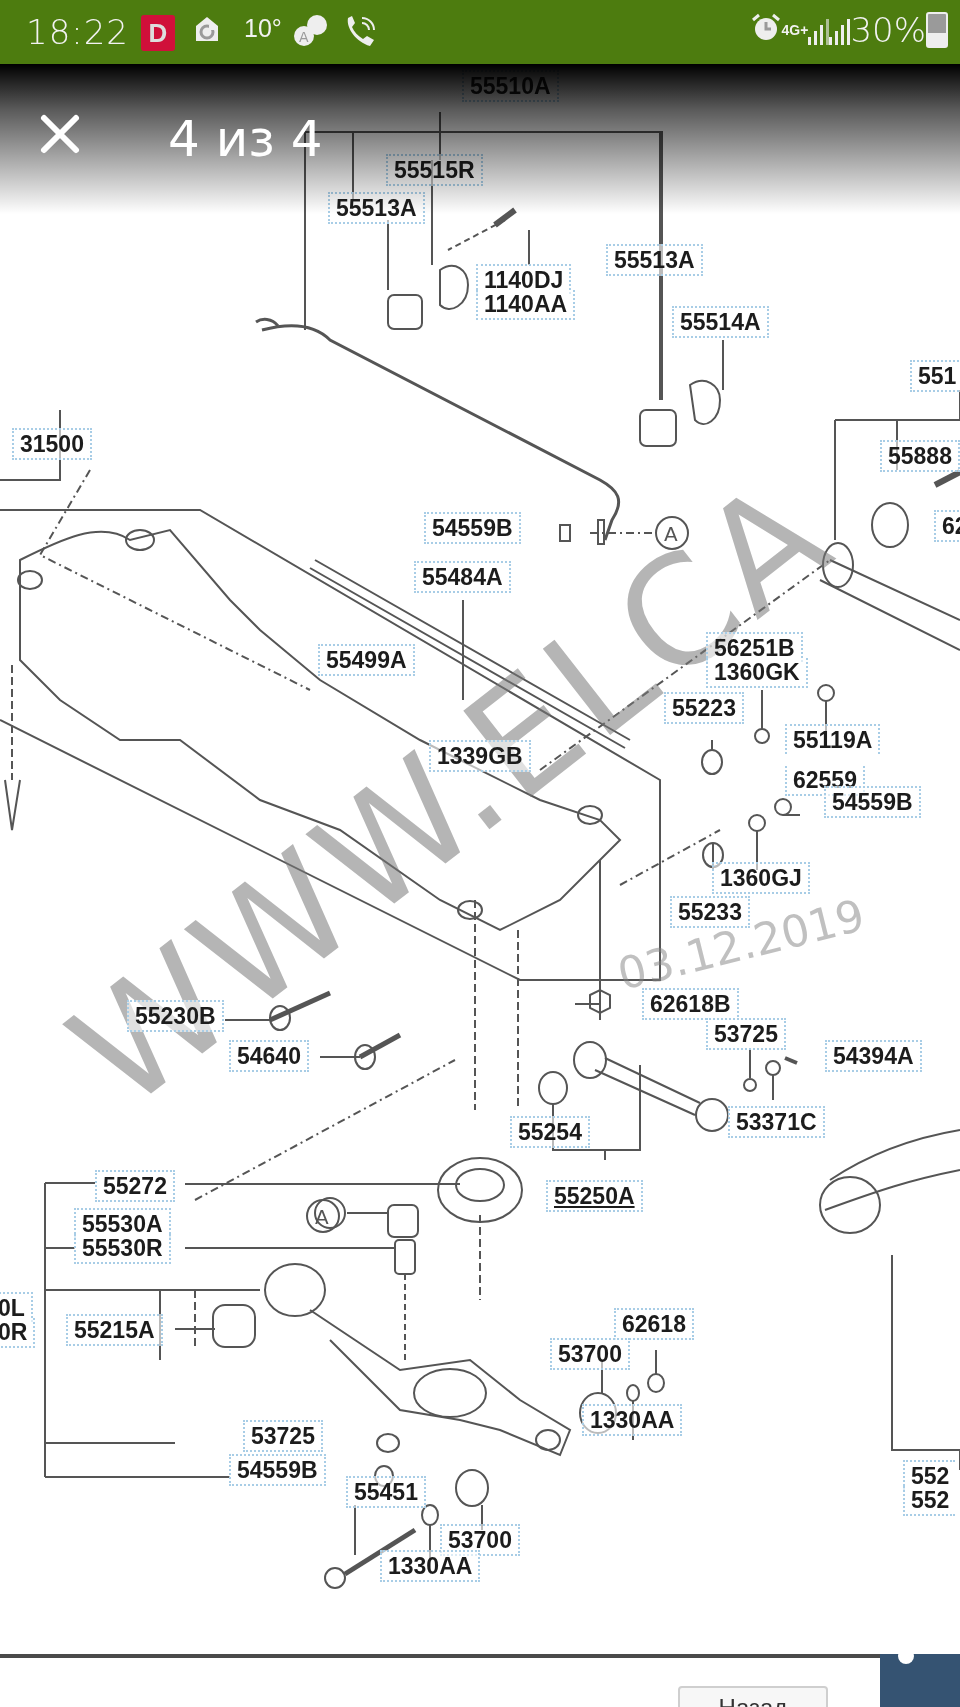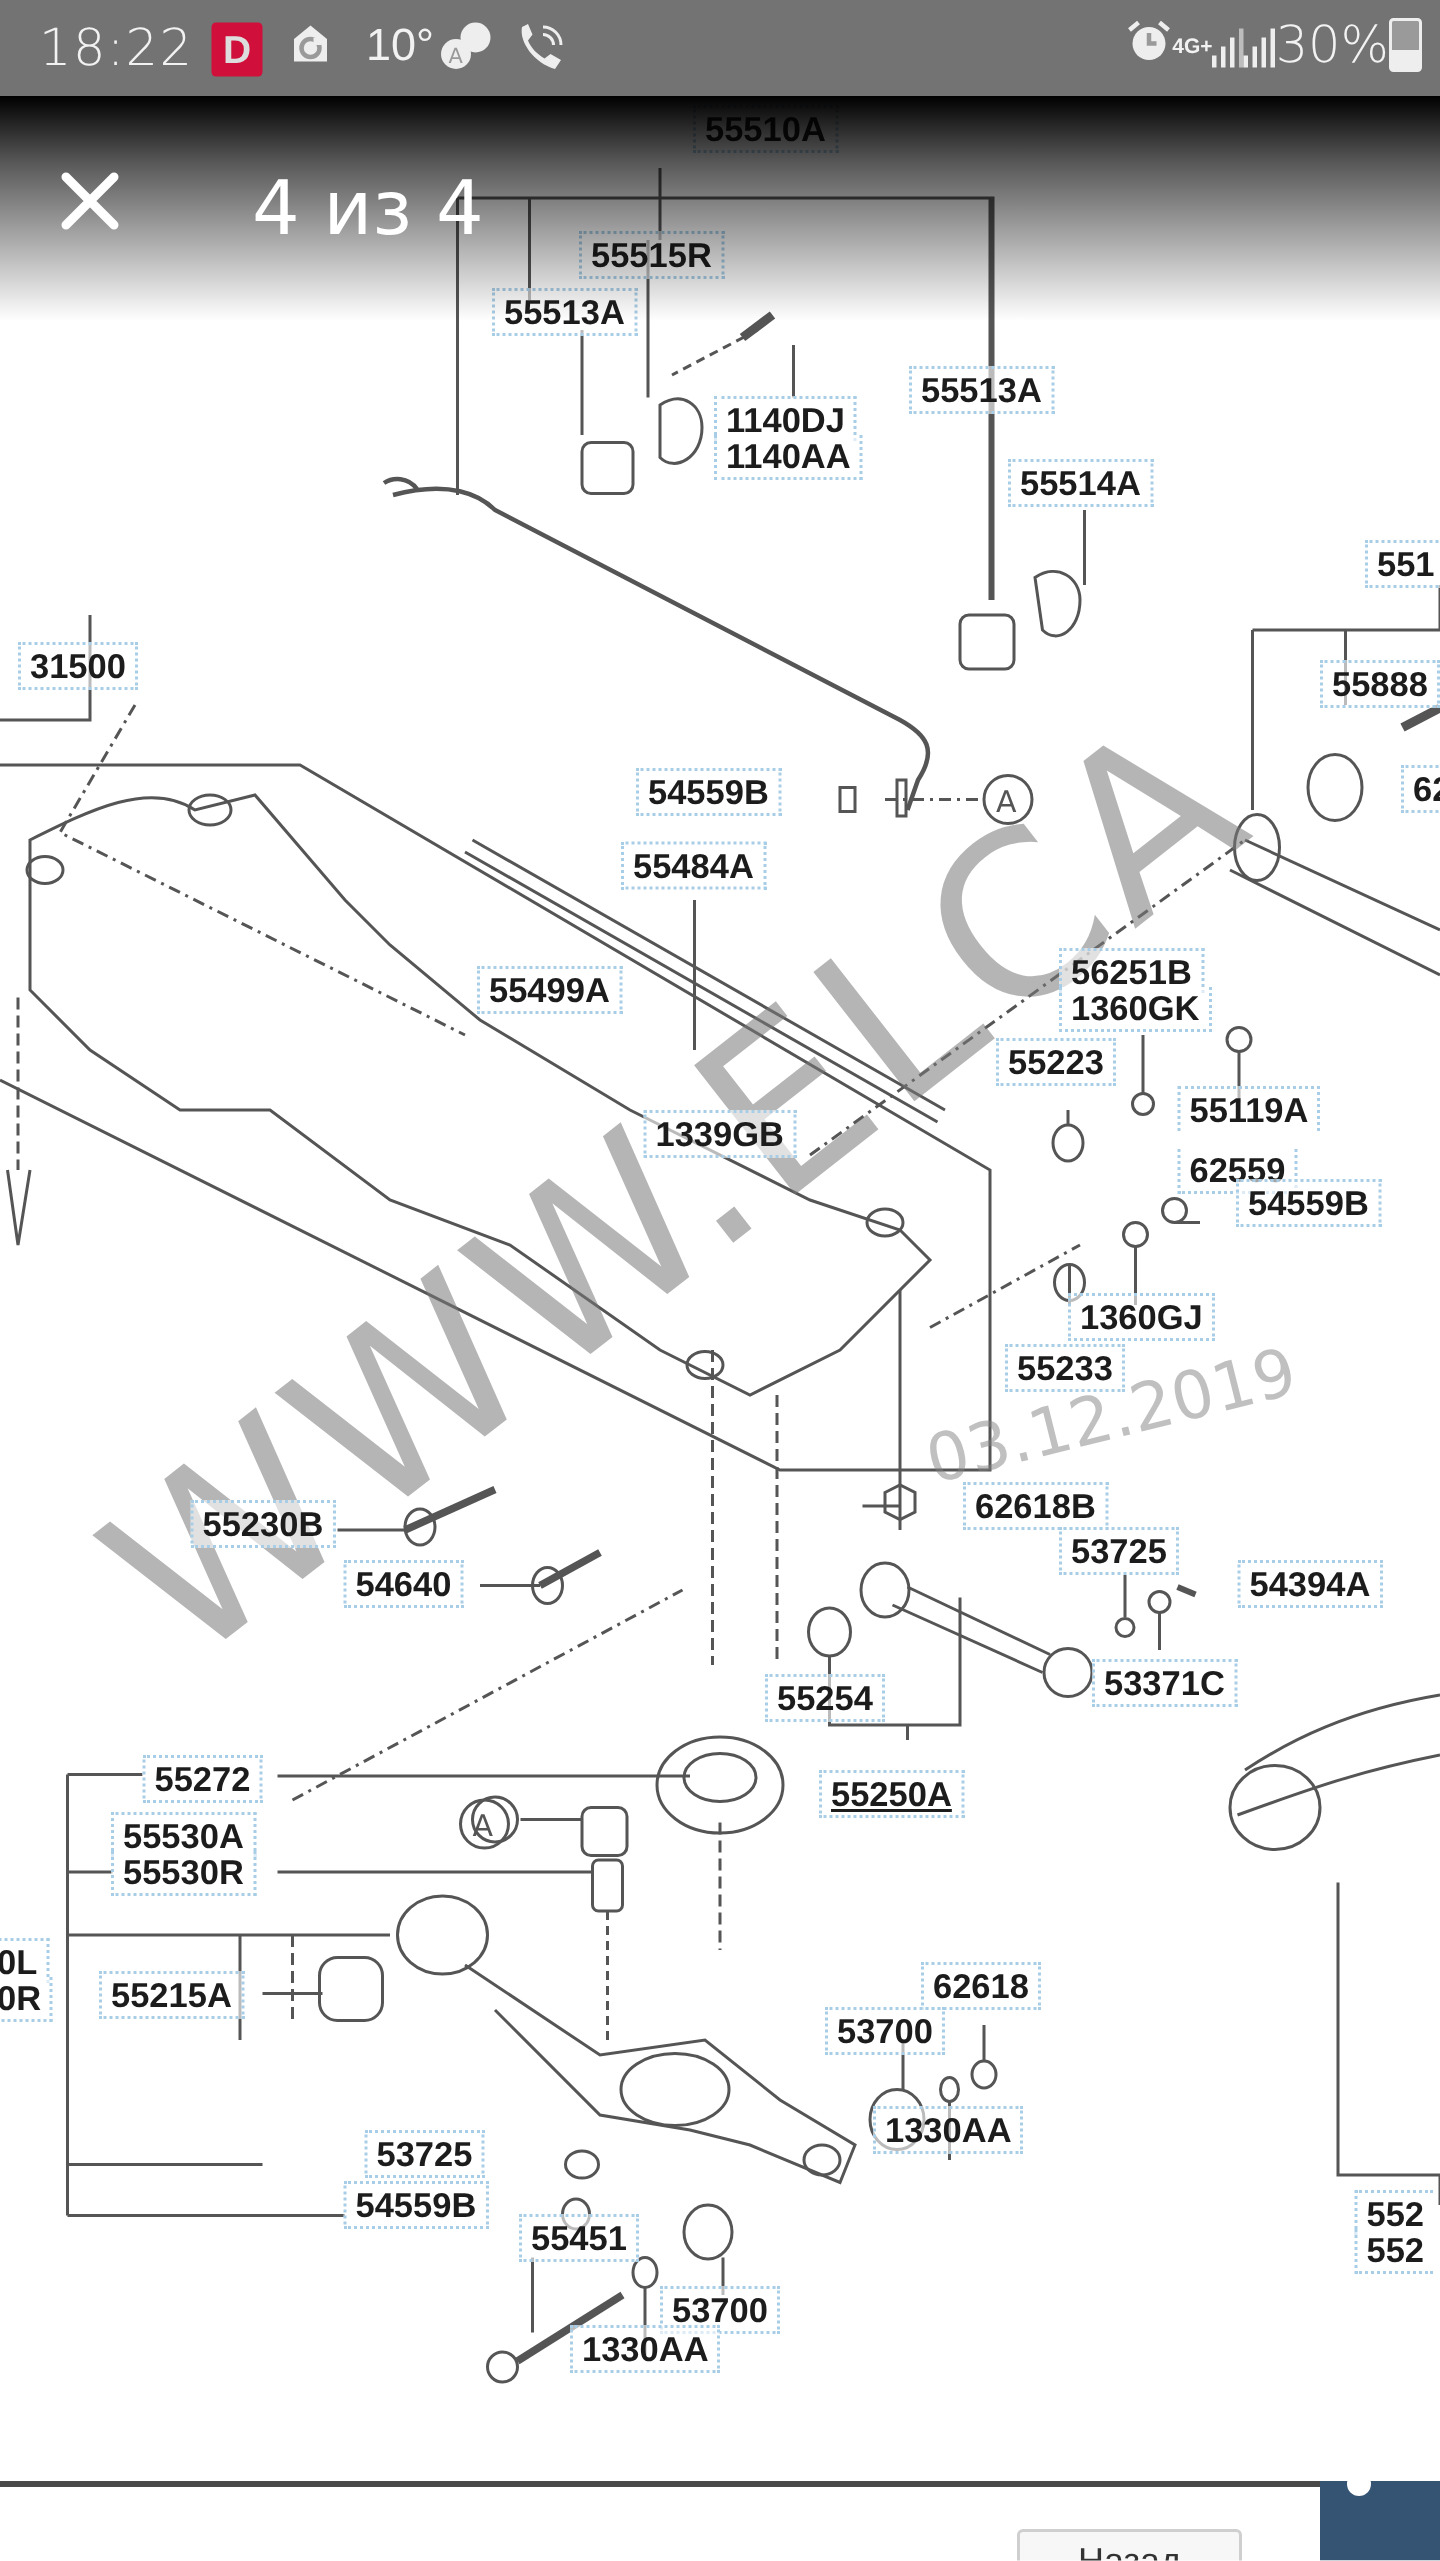--- a/index.html
+++ b/index.html
@@ -1,21 +1,21 @@
 <!DOCTYPE html>
 <html><head>
 <meta charset="utf-8">
 <style>
   html, body { margin:0; padding:0; }
   body { width:960px; height:1707px; position:relative; overflow:hidden; background:#ffffff; font-family:"Liberation Sans", sans-serif; }
-  .statusbar { position:absolute; left:0; top:0; width:960px; height:64px; background:#737373; color:#f2f2f2; }
+  .statusbar { position:absolute; left:0; top:0; width:960px; height:64px; background:#4d7c0f; color:#f2f2f2; }
   .sb-time { position:absolute; left:26px; top:12px; font-size:34px; font-family:"DejaVu Sans", sans-serif; font-weight:300; letter-spacing:1px; }
   .sb-d { position:absolute; left:141px; top:15px; width:34px; height:36px; background:#d0103a; border-radius:3px; color:#ddd; font-weight:bold; font-size:26px; text-align:center; line-height:36px; }
   .sb-icon { position:absolute; top:14px; font-size:28px; color:#eee; }
-  .sb-temp { position:absolute; left:244px; top:14px; font-size:30px; }
+  .sb-temp { position:absolute; left:244px; top:14px; font-size:25px; }
   .sb-right { position:absolute; right:12px; top:10px; display:flex; align-items:center; gap:0; }
   .sb-bat-pct { font-size:34px; font-family:"DejaVu Sans", sans-serif; font-weight:300; }
   .battery { width:18px; height:32px; border:2px solid #eee; border-radius:3px; position:relative; background:linear-gradient(#9a9a9a 0 60%, #eee 60% 100%); }
   .signal { display:flex; align-items:flex-end; gap:3px; height:30px; }
   .signal span { width:3px; background:#eee; display:block; }
   .topshade { position:absolute; left:0; top:64px; width:960px; height:150px; background:linear-gradient(#000 0%, rgba(0,0,0,0.65) 30%, rgba(0,0,0,0) 100%); z-index:5; pointer-events:none; }
   .close-btn { position:absolute; left:38px; top:112px; width:44px; height:44px; z-index:6; cursor:pointer; }
   .viewer-title { position:absolute; left:168px; top:110px; font-size:50px; color:#fff; z-index:6; font-family:"DejaVu Sans", sans-serif; }
   .diagram { position:absolute; left:0; top:64px; width:960px; height:1590px; }
   .lbl { position:absolute; font-weight:bold; font-size:23px; color:#1c1c1c; padding:1px 6px; border:2px dotted #a8cde6; line-height:26px; background:rgba(255,255,255,0.6); white-space:nowrap; font-family:"Liberation Sans", sans-serif; cursor:pointer; }

